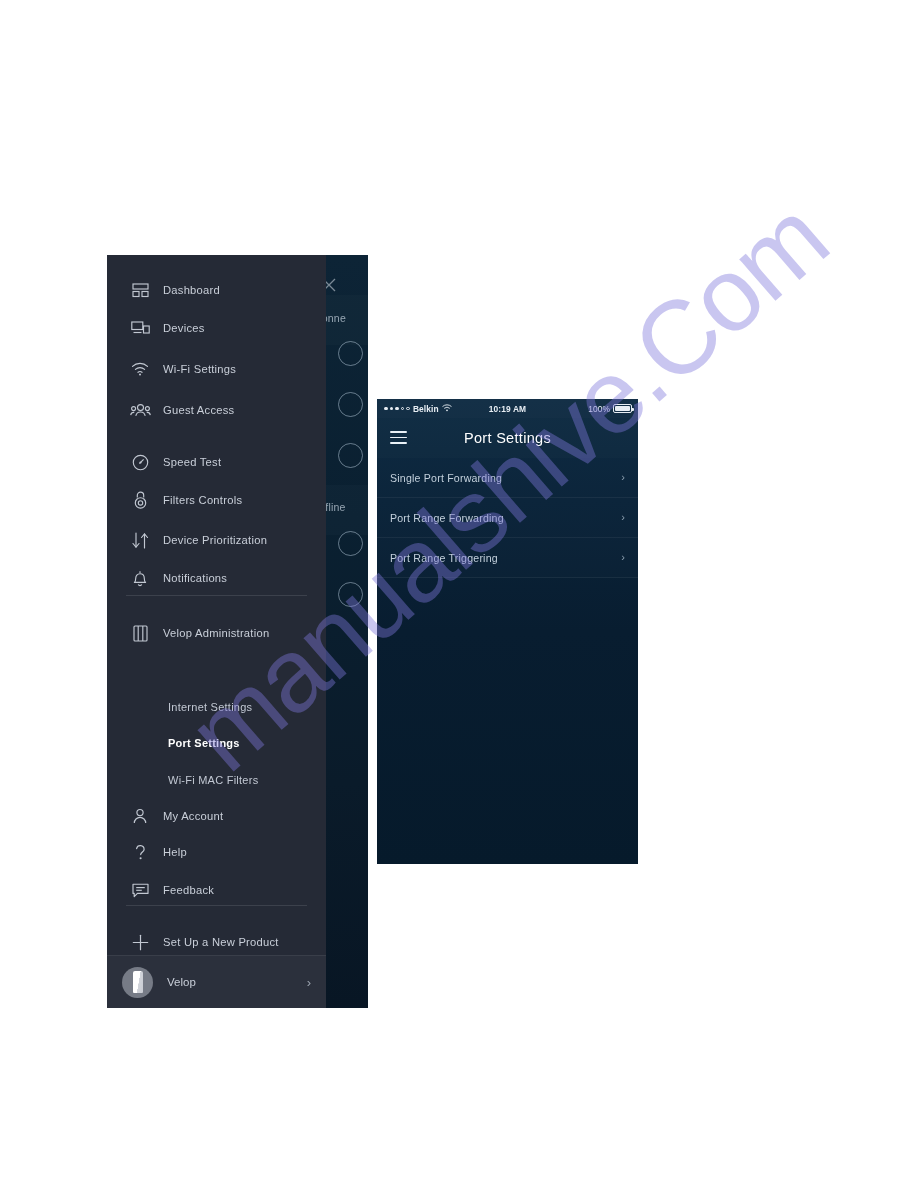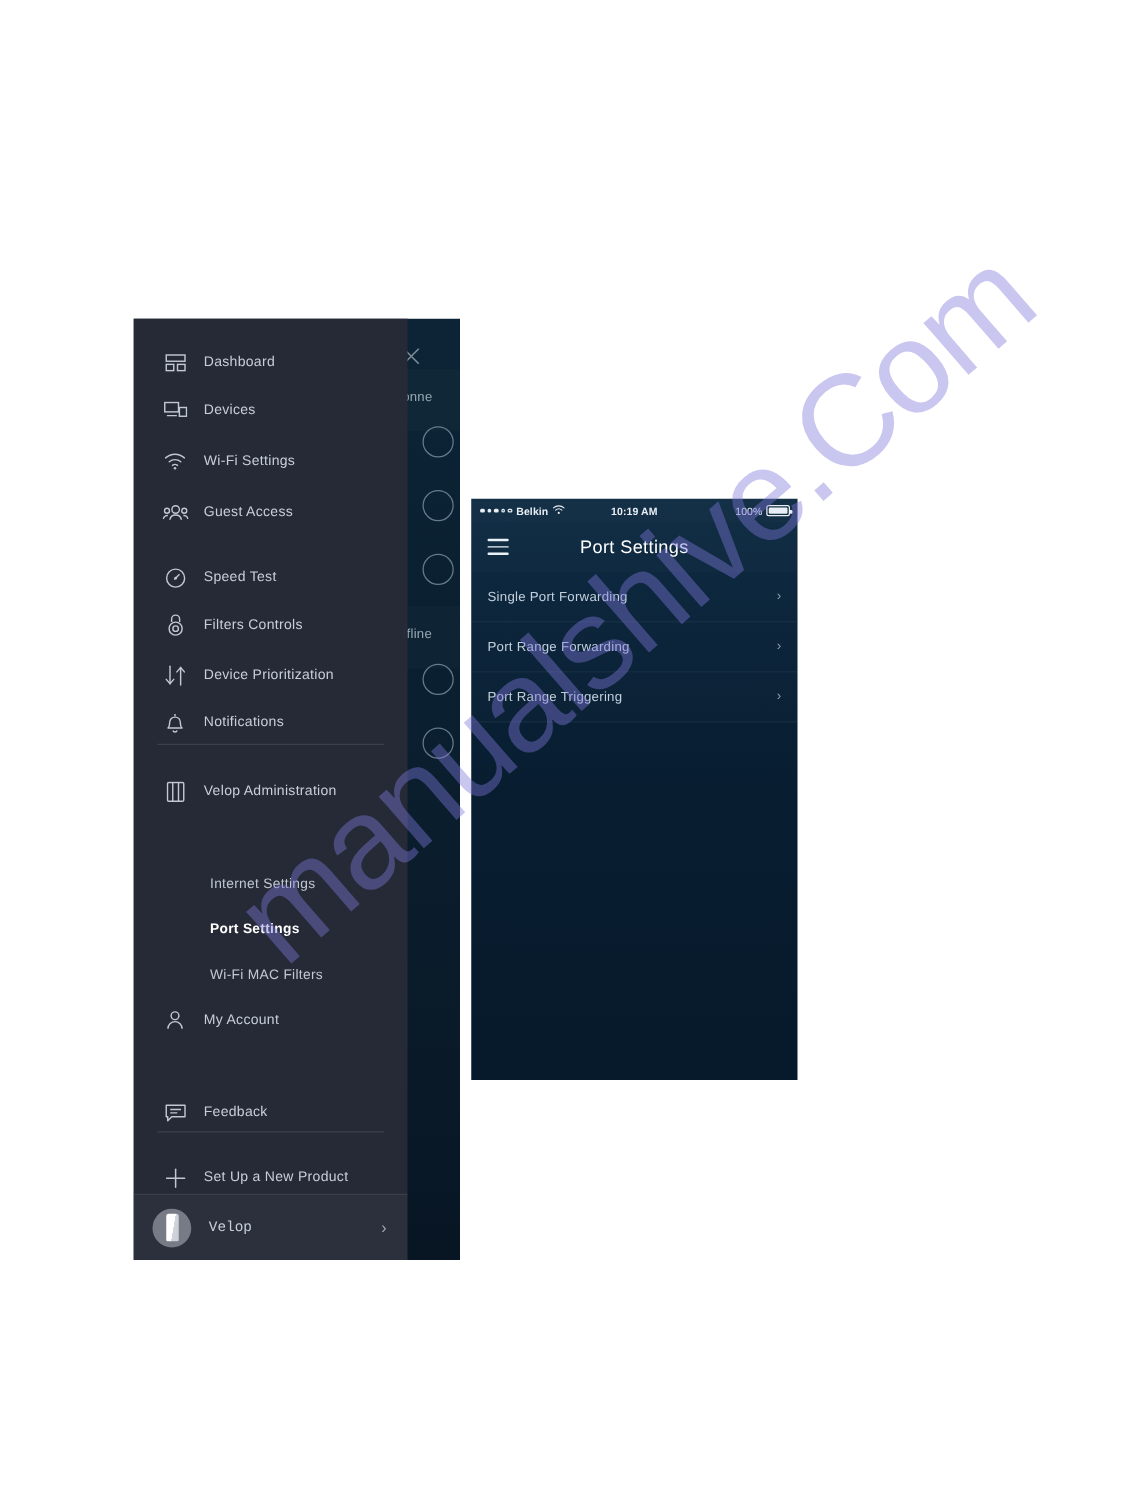--- a/index.html
+++ b/index.html
@@ -148,21 +148,20 @@
     position: absolute;
     left: 0;
     bottom: 0;
     width: 219px;
     height: 53px;
     background: #2b303c;
     display: flex;
     align-items: center;
     border-top: 1px solid rgba(255,255,255,0.07);
     box-sizing: border-box;
-    font-family: Liberation Mono, monospace;
   }
   .avatar {
     width: 31px; height: 31px;
     border-radius: 50%;
     margin-left: 15px;
     background: #767b86;
     display: flex;
     align-items: center;
     justify-content: center;
     flex: 0 0 auto;
@@ -462,20 +461,31 @@
           <svg width="16" height="16" viewBox="0 0 16 16">
               <g stroke="#c2c8d2" stroke-width="1.15" fill="none">
             <circle cx="8" cy="4.6" r="3.1"></circle>
                 <path d="M2.3 15a5.7 5.7 0 0 1 11.4 0"></path>
           </g>
             </svg>
         </span>
         <span class="nav-label">My Account</span>
       </div>
 
+      <div class="nav-item" style="top:580px">
+        <span class="nav-icon">
+          <svg width="13" height="17" viewBox="0 0 13 17">
+              <g stroke="#c2c8d2" stroke-width="1.2" fill="none" stroke-linecap="round">
+            <path d="M2.6 4.6a3.8 3.8 0 0 1 7.5.8c0 2.4-3.4 2.8-3.4 5.2"></path>
+          </g>
+              <circle cx="6.6" cy="14.2" r="1.05" fill="#c2c8d2"></circle>
+            </svg>
+        </span>
+        <span class="nav-label">Help</span>
+      </div>
 
       <div class="nav-item" style="top:618px">
         <span class="nav-icon">
           <svg width="17" height="15" viewBox="0 0 17 15">
               <g stroke="#c2c8d2" stroke-width="1.15" fill="none" stroke-linejoin="round">
             <path d="M1 1.2h15v9.2H5.4L2.2 13.6v-3.2H1z"></path>
                 <path d="M4.2 4.6h8.6"></path>
                 <path d="M4.2 7.3h5.6"></path>
           </g>
             </svg>

